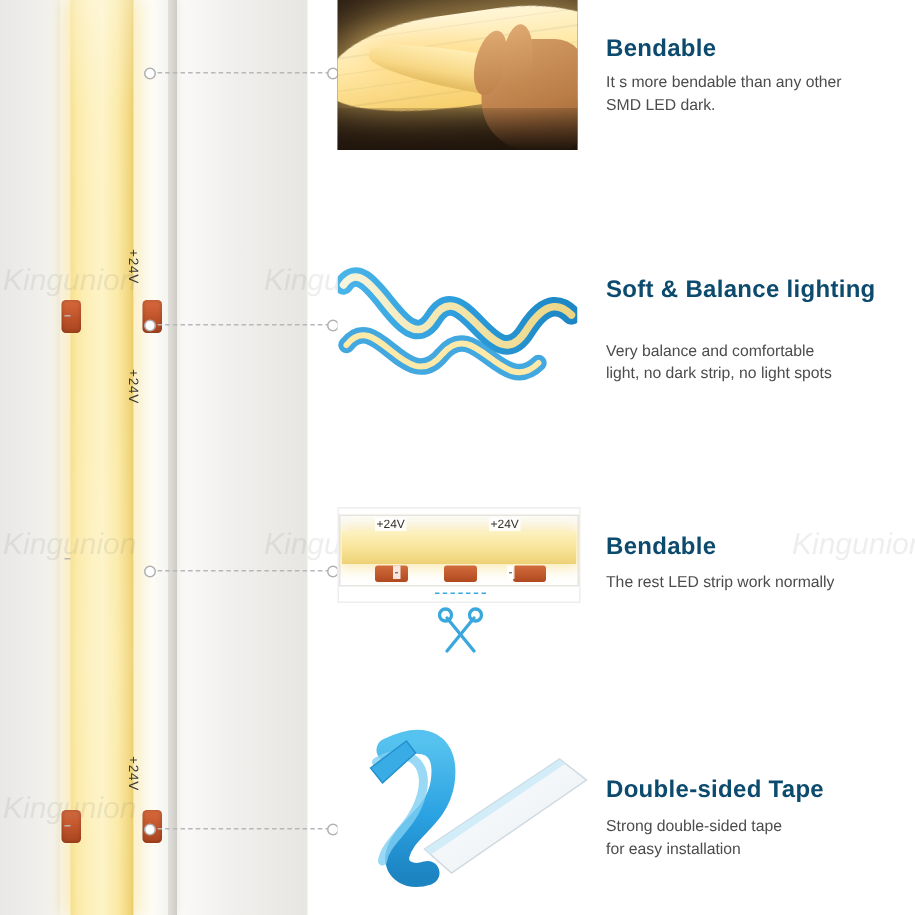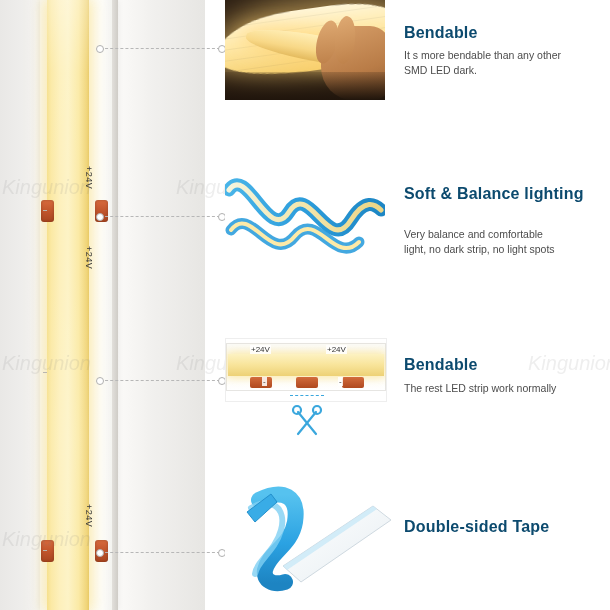--- a/index.html
+++ b/index.html
@@ -418,14 +418,18 @@
       <polygon points="58,84 148,24 166,38 76,100" fill="url(#stripG)" stroke="#cfd9e0" stroke-width="1"></polygon>
       <polygon points="58,84 148,24 152,27 62,88" fill="#c9e9f8" opacity="0.8"></polygon>
 
       <path d="M34,18 C58,6 74,14 70,40 C66,64 44,70 40,88 C38,98 48,104 60,100" fill="none" stroke="url(#tapeG)" stroke-width="16" stroke-linecap="round"></path>
       <path d="M26,26 C46,14 62,26 56,48 C50,70 32,78 30,92" fill="none" stroke="#7fd0f3" stroke-width="6" stroke-linecap="round" opacity="0.8"></path>
 
       <polygon points="22,30 46,12 52,20 30,40" fill="#39ace6" stroke="#2490cc" stroke-width="1"></polygon>
     </svg>
   </div>
   <div class="feature-title" style="left:404px; top:518px;">Double-sided Tape</div>
+  <div class="feature-desc" style="left:404px; top:544px;">
+    <div>Strong double-sided tape</div>
+    <div>for easy installation</div>
+  </div>
 
 </div>
 
 </body></html>

